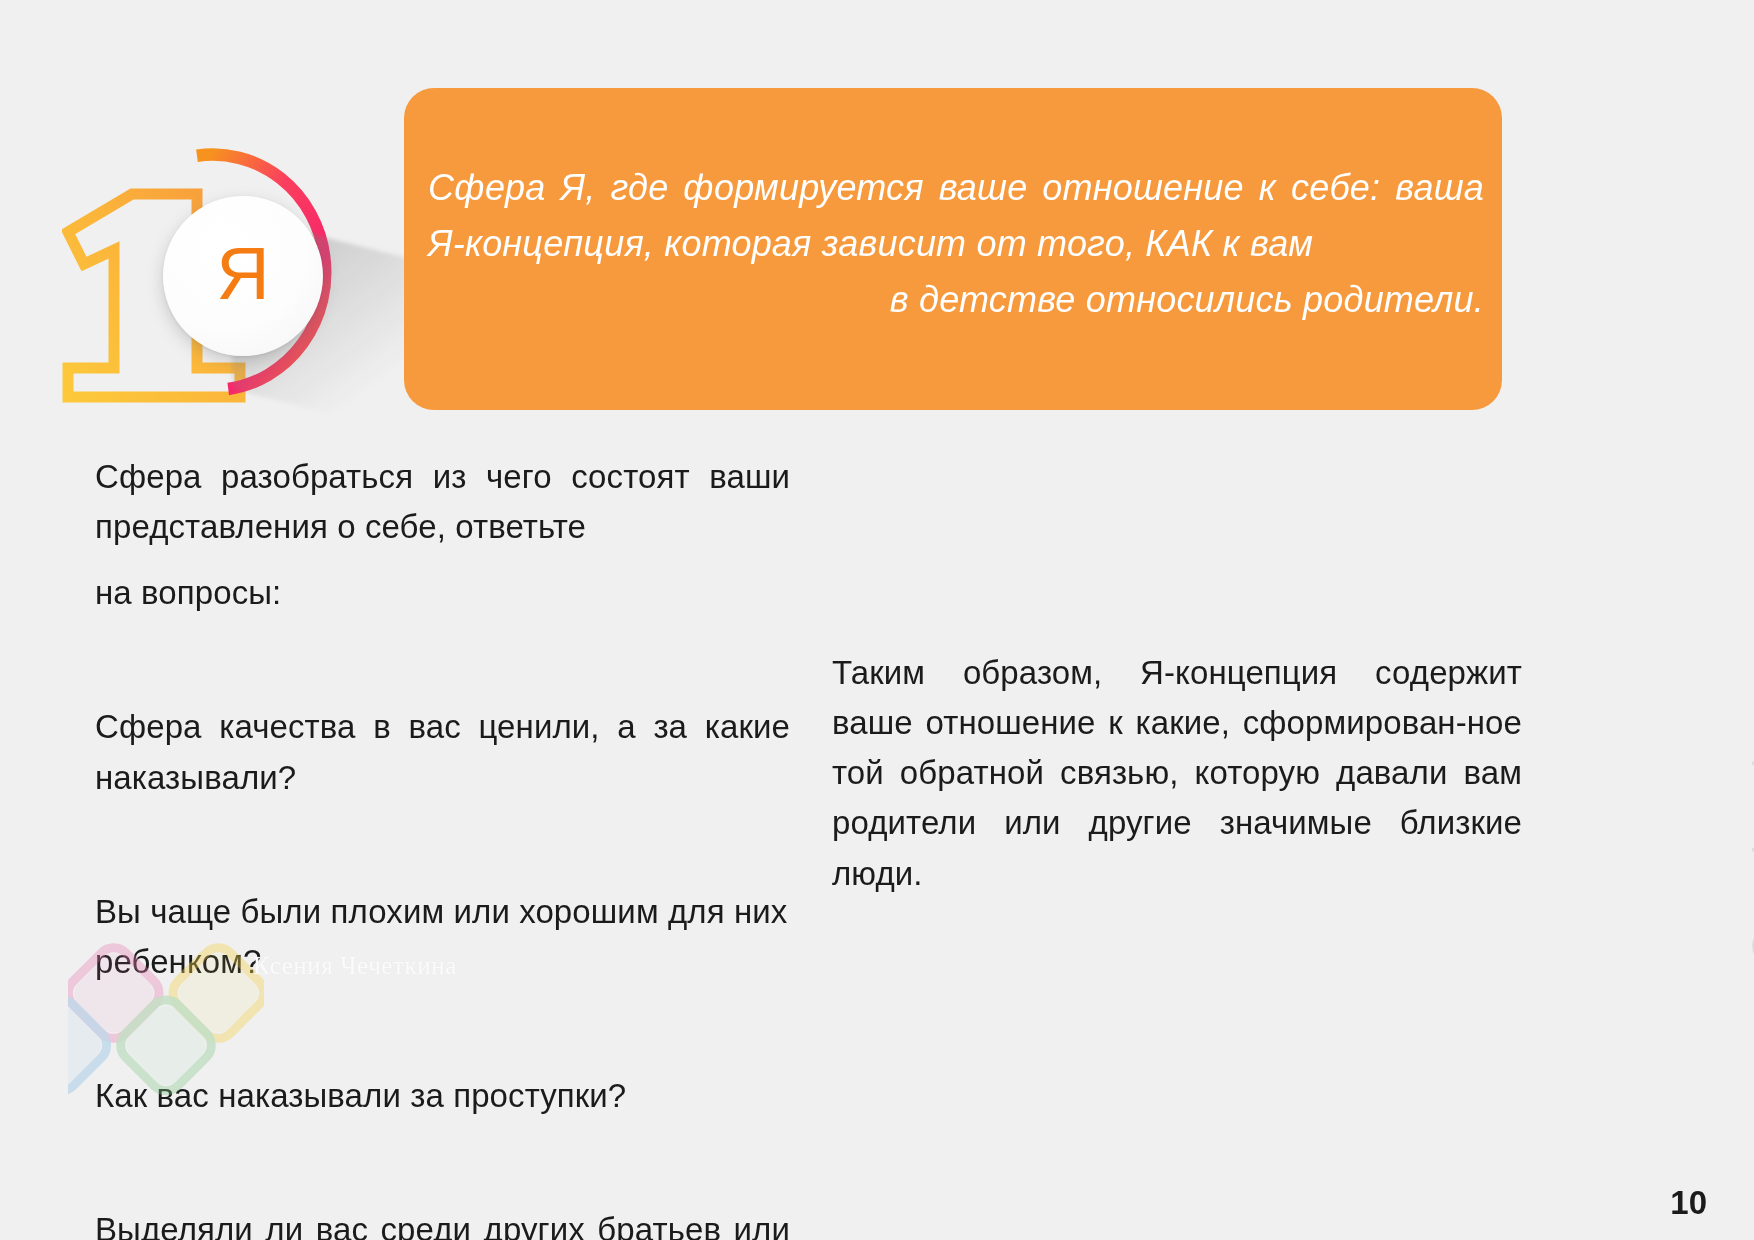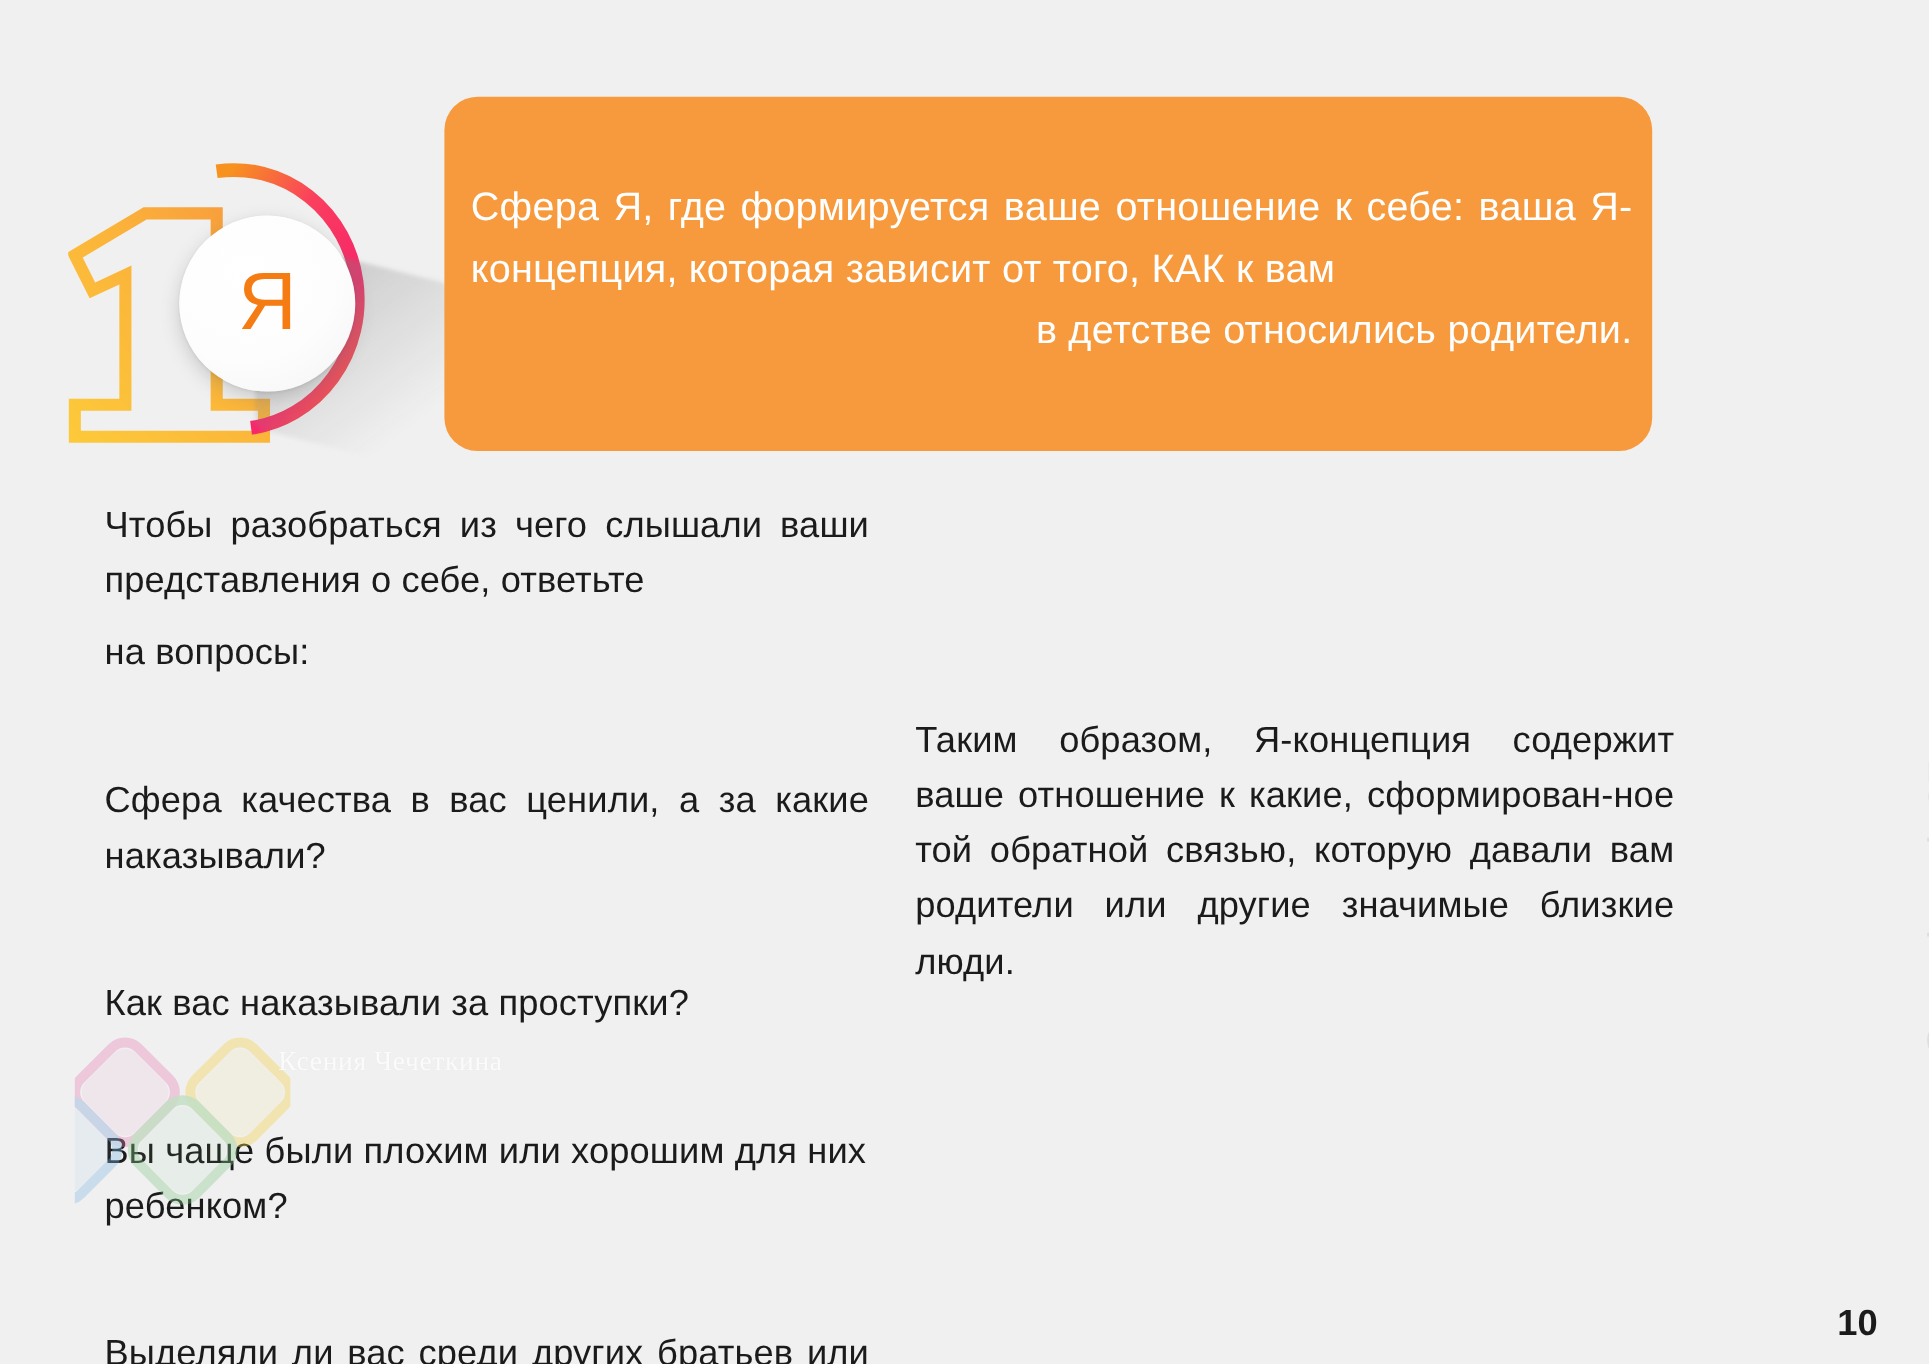--- a/index.html
+++ b/index.html
@@ -100,20 +100,21 @@
     position: absolute;
     left: 24px;
     right: 18px;
     top: 72px;
     color: #ffffff;
     font-size: 36px;
     line-height: 1.55;
     text-align: justify;
     font-weight: 300;
     letter-spacing: 0.2px;
+    font-style: italic;
   }
   .banner-text .last-line { display: block; text-align: right; }
 
   
   .columns {
     position: absolute;
     left: 0;
     top: 452px;
     width: 1754px;
     height: 700px;
@@ -229,25 +230,25 @@
         <span>Сфера Я, где формируется ваше отношение к себе:</span>
         <span>ваша Я-концепция, которая зависит от того, КАК к вам</span>
         <span class="last-line">в детстве относились родители.</span>
       </div>
     </div>
   </div>
 
   <div class="columns">
 
     <div class="col col-left">
-      <div class="para">Чтобы разобраться из чего слышали ваши представления о себе, ответьте</div>
+      <div class="para">Сфера разобраться из чего состоят ваши представления о себе, ответьте</div>
       <div class="para left-align gap-sm" style="margin-top:16px">на вопросы:</div>
       <div class="para gap-lg">Сфера качества в вас ценили, а за какие наказывали?</div>
+      <div class="para left-align gap-lg">Вы чаще были плохим или хорошим для них ребенком?</div>
       <div class="para left-align gap-lg">Как вас наказывали за проступки?</div>
-      <div class="para left-align gap-lg">Вы чаще были плохим или хорошим для них ребенком?</div>
       <div class="para gap-lg">Выделяли ли вас среди других братьев или сестер  и т.д.</div>
     </div>
 
     <div class="col col-right">
       <div class="para gap-xl" style="margin-top:196px">Таким образом, Я-концепция содержит ваше отношение к какие, сформирован-ное той обратной связью, которую давали вам родители или другие значимые близкие люди.</div>
     </div>
   </div>
 
   <div class="logo-diamonds">
     <svg width="196" height="196" viewBox="0 0 196 196" xmlns="http://www.w3.org/2000/svg">

